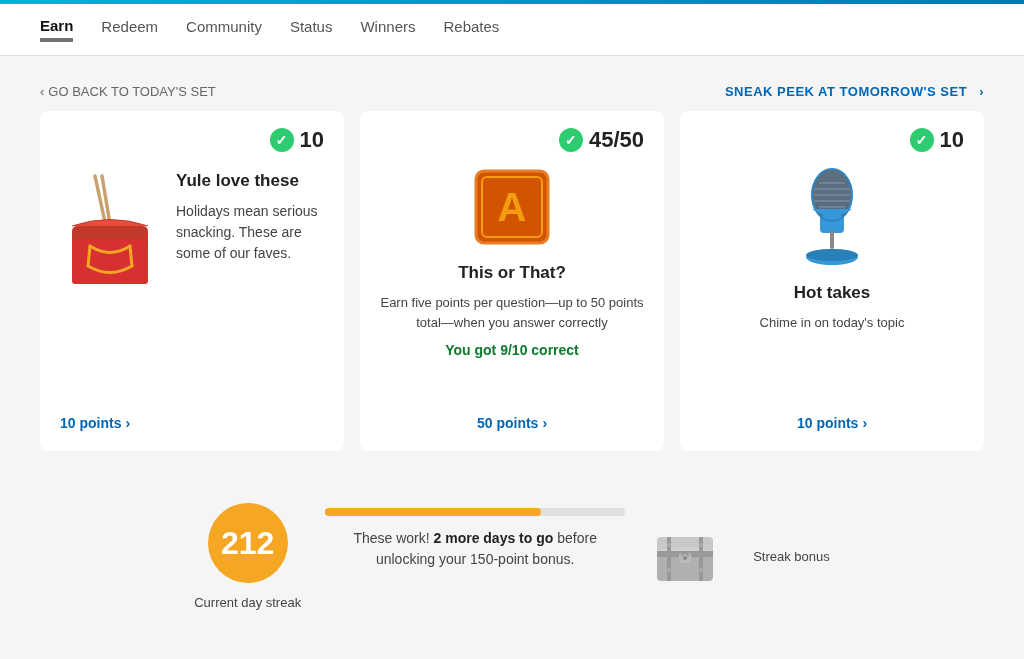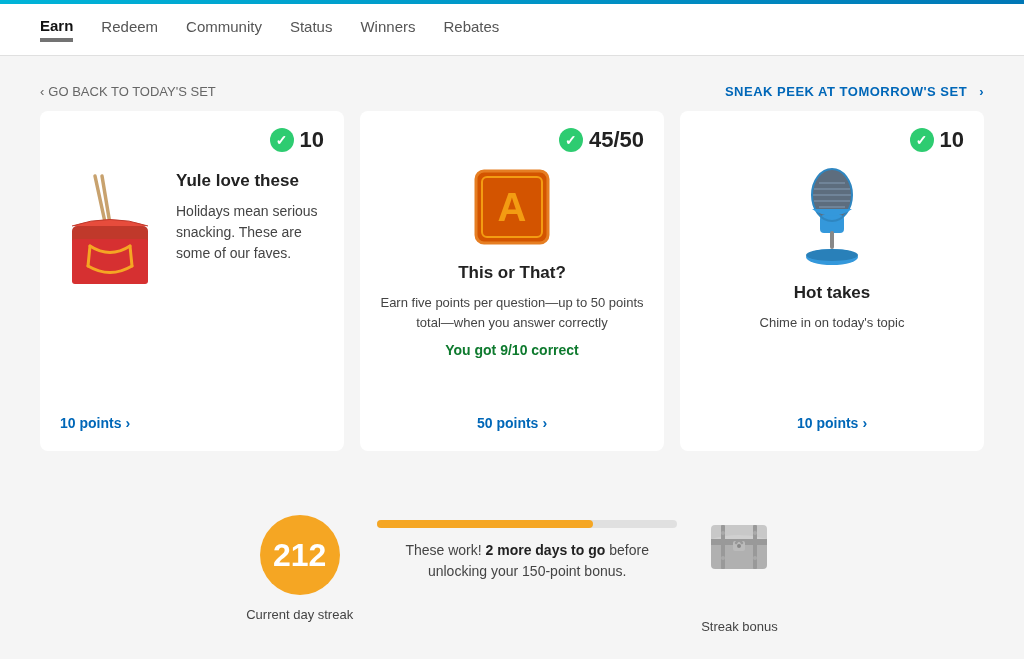--- a/index.html
+++ b/index.html
@@ -254,21 +254,21 @@
       text-align: center;
       line-height: 1.5;
     }
     .streak-message b {
       font-weight: 700;
       color: #222;
       margin-top: 32px;
     }
     .streak-bonus-item {
       display: flex;
-      flex-direction: column;
+      flex-direction: row;
       align-items: center;
       text-align: center;
       gap: 32px;
     }
     .treasure-chest {
       width: 72px;
       height: 72px;
       margin-bottom: 12px;
     }
     .streak-bonus-label {

